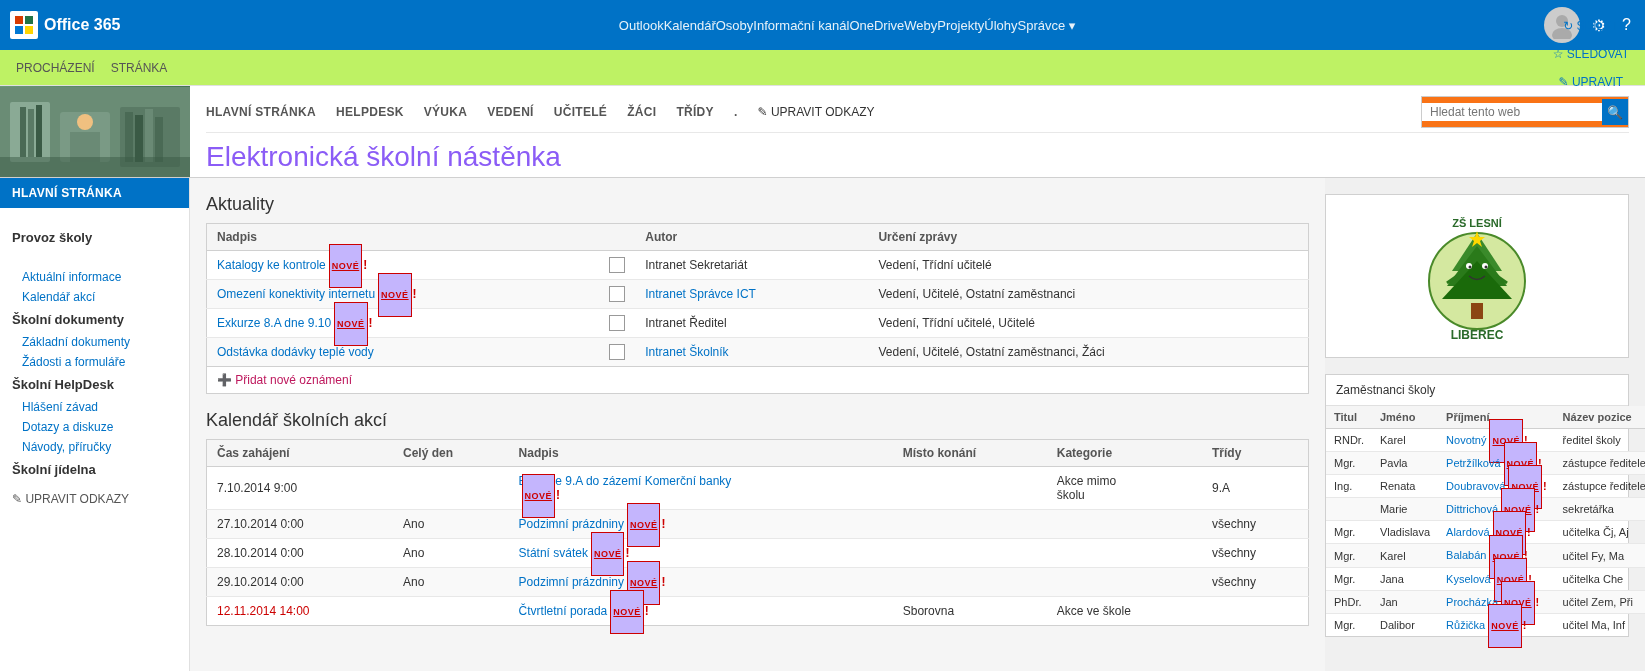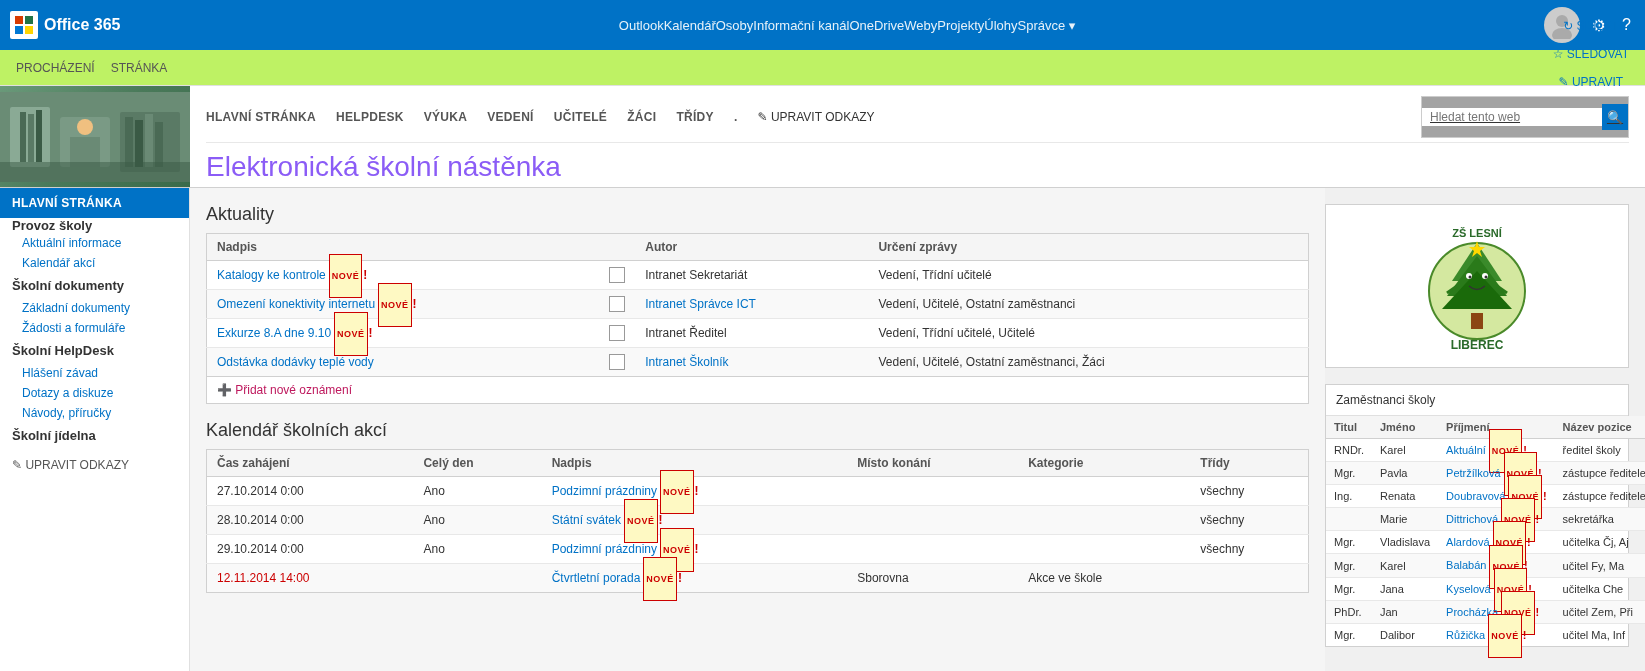--- a/index.html
+++ b/index.html
@@ -154,24 +154,23 @@
     .site-title {
       font-size: 28px;
       font-weight: 300;
       color: #8b5cf6;
       padding: 8px 0 4px 0;
     }
     .search-box {
       display: flex;
       align-items: center;
       border: 1px solid #ccc;
-      background: #a3a3a3;
-      height: 42px;
+      background: #f97316;
+      height: 32px;
       margin-left: auto;
-      text-decoration: underline;
     }
     .search-box input {
       border: none;
       outline: none;
       padding: 2px 8px;
       font-size: 12px;
       width: 180px;
       color: #999;
     }
     .search-box button {
@@ -203,21 +202,21 @@
       background: #0072c6;
       color: white;
       font-size: 12px;
       font-weight: 600;
       padding: 8px 12px;
       letter-spacing: 0.3px;
     }
     .sidebar-section {
       font-size: 13px;
       color: #333;
-      padding: 0 12px;
+      padding: 22px 12px;
       font-weight: 600;
       cursor: pointer;
     }
     .sidebar-item {
       font-size: 12px;
       color: #0072c6;
       padding: 3px 12px 3px 22px;
       cursor: pointer;
     }
     .sidebar-subsection {
@@ -270,30 +269,31 @@
     .aktuality-table td {
       padding: 6px 10px;
       border-bottom: 1px solid #e8e8e8;
       font-size: 12px;
       vertical-align: middle;
     }
     .aktuality-table tr:nth-child(even) td { background: #f9f9f9; }
     .aktuality-table tr:last-child td { border-bottom: none; }
     .link-blue { color: #0072c6; text-decoration: none; cursor: pointer; }
     .badge-new {
-      background: #fef9c3;
+      background: #c4b5fd;
       color: #c00;
       font-size: 9px;
       font-weight: 700;
       border: 1px solid #c00;
       padding: 16px 2px;
       margin-left: 3px;
       letter-spacing: 0.5px;
       vertical-align: middle;
       text-transform: uppercase;
+      text-decoration: underline;
     }
     .exclamation { color: #c00; margin-left: 1px; font-weight: bold; }
     .add-link {
       color: #be185d;
       font-size: 12px;
       padding: 6px 10px;
       display: flex;
       align-items: center;
       gap: 4px;
       cursor: pointer;
@@ -546,20 +546,28 @@
           <th>Čas zahájení</th>
           <th>Celý den</th>
           <th>Nadpis</th>
           <th>Místo konání</th>
           <th>Kategorie</th>
           <th>Třídy</th>
         </tr>
       </thead>
       <tbody>
         <tr>
+          <td>7.10.2014 9:00</td>
+          <td></td>
+          <td><a class="link-blue">Exkurze 9.A do zázemí Komerční banky</a><br><span class="badge-new">NOVÉ</span><span class="exclamation">!</span></td>
+          <td></td>
+          <td>Akce mimo<br>školu</td>
+          <td>9.A</td>
+        </tr>
+        <tr>
           <td>27.10.2014 0:00</td>
           <td>Ano</td>
           <td><a class="link-blue">Podzimní prázdniny</a><span class="badge-new">NOVÉ</span><span class="exclamation">!</span></td>
           <td></td>
           <td></td>
           <td>všechny</td>
         </tr>
         <tr>
           <td>28.10.2014 0:00</td>
           <td>Ano</td>
@@ -628,21 +636,21 @@
             <th>Jméno</th>
             <th>Příjmení</th>
             <th>Název pozice</th>
 
           </tr>
         </thead>
         <tbody>
           <tr>
             <td>RNDr.</td>
             <td>Karel</td>
-            <td><a class="link-blue">Aktuální</a><span class="badge-new">NOVÉ</span><span class="exclamation">!</span></td>
+            <td><a class="link-blue">Novotný</a><span class="badge-new">NOVÉ</span><span class="exclamation">!</span></td>
             <td>ředitel školy</td>
 
           </tr>
           <tr>
             <td>Mgr.</td>
             <td>Pavla</td>
             <td><a class="link-blue">Petržílková</a><span class="badge-new">NOVÉ</span><span class="exclamation">!</span></td>
             <td>zástupce ředitele</td>
 
           </tr>

